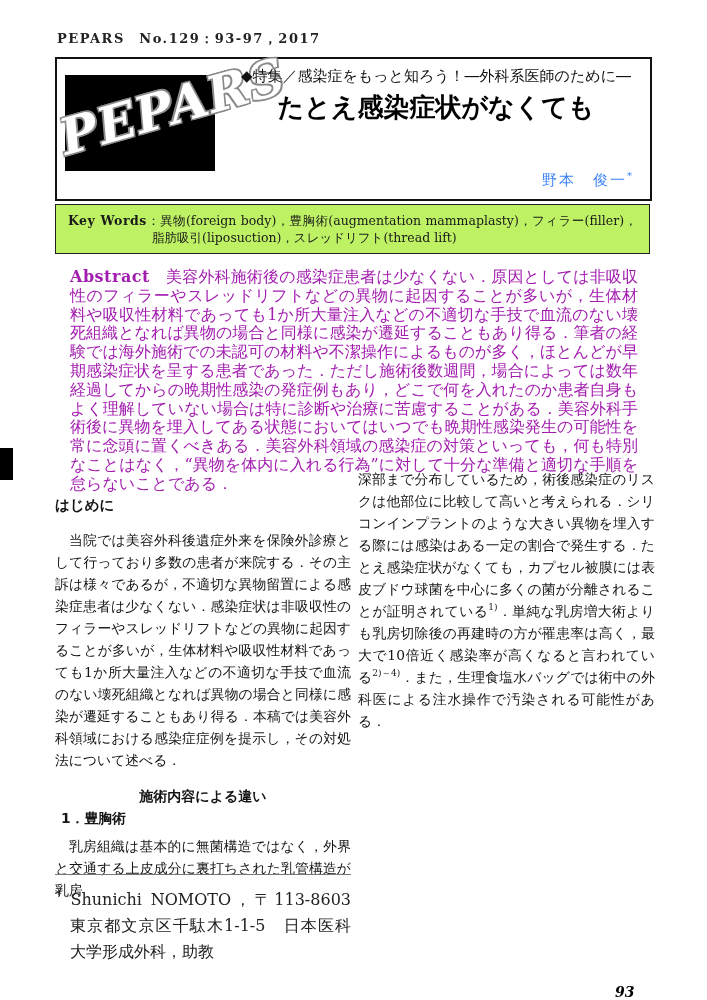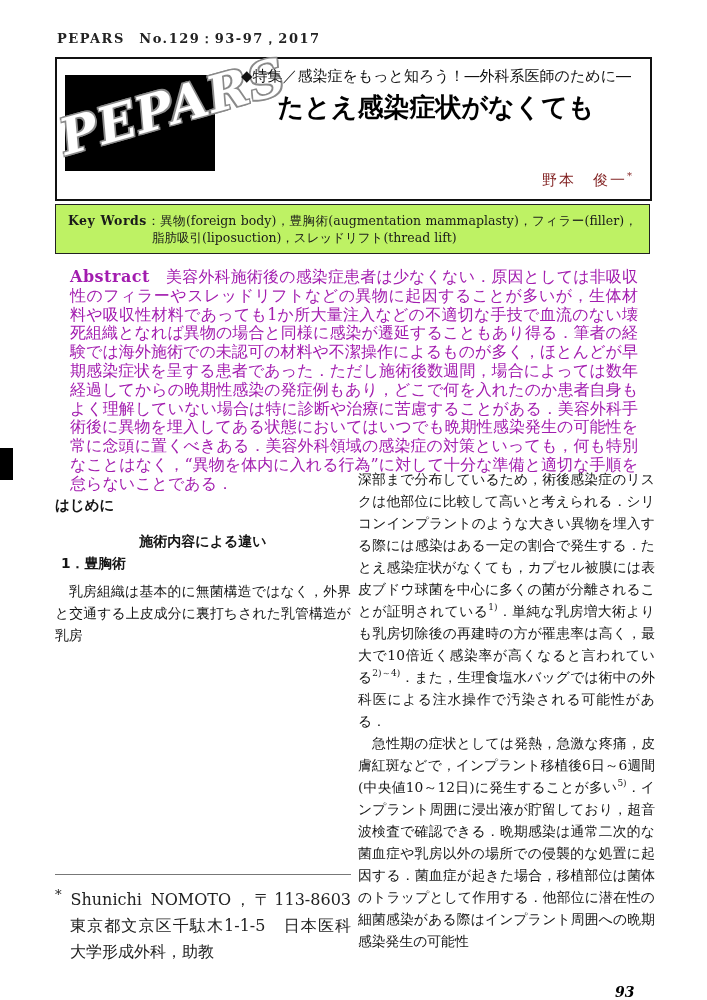--- a/index.html
+++ b/index.html
@@ -33,21 +33,21 @@
   .title-right{position:absolute;left:176px;top:8px;width:406px;text-align:center;}
   .feature-line{
     font-family:"DejaVu Sans","Liberation Sans",sans-serif;
     font-weight:normal;font-size:15px;color:#111;white-space:nowrap;
   }
   .article-title{
     font-family:"DejaVu Sans","Liberation Sans",sans-serif;
     font-weight:bold;font-size:26px;color:#000;margin-top:4px;white-space:nowrap;
   }
   .author-line{
-    position:absolute;right:16px;bottom:9px;font-size:15px;letter-spacing:2px;color:#7f1d1d;
+    position:absolute;right:16px;bottom:9px;font-size:15px;letter-spacing:2px;color:#3b82f6;
   }
   .author-line sup{font-size:10px;}
 
   
   .keywords-box{
     left:55px;top:204px;width:569px;
     background:#bef264;border:1px solid #222;
     padding:7px 12px;font-size:12.5px;line-height:17px;
     text-align:justify;
   }
@@ -119,27 +119,27 @@
 </div>
 
 <div class="abs abstract-block">
   <span class="abstract-label">Abstract</span><span>美容外科施術後の感染症患者は少なくない．原因としては非吸収性のフィラーやスレッドリフトなどの異物に起因することが多いが，生体材料や吸収性材料であっても1か所大量注入などの不適切な手技で血流のない壊死組織となれば異物の場合と同様に感染が遷延することもあり得る．筆者の経験では海外施術での未認可の材料や不潔操作によるものが多く，ほとんどが早期感染症状を呈する患者であった．ただし施術後数週間，場合によっては数年経過してからの晩期性感染の発症例もあり，どこで何を入れたのか患者自身もよく理解していない場合は特に診断や治療に苦慮することがある．美容外科手術後に異物を埋入してある状態においてはいつでも晩期性感染発生の可能性を常に念頭に置くべきある．美容外科領域の感染症の対策といっても，何も特別なことはなく，“異物を体内に入れる行為”に対して十分な準備と適切な手順を怠らないことである．</span>
 </div>
 
 <div class="abs edge-tab"></div>
 
 <div class="abs col col-left">
   <div class="h-center">はじめに</div>
+  <p>　当院では美容外科後遺症外来を保険外診療として行っており多数の患者が来院する．その主訴は様々であるが，不適切な異物留置による感染症患者は少なくない．感染症状は非吸収性のフィラーやスレッドリフトなどの異物に起因することが多いが，生体材料や吸収性材料であっても1か所大量注入などの不適切な手技で血流のない壊死組織となれば異物の場合と同様に感染が遷延することもあり得る．本稿では美容外科領域における感染症症例を提示し，その対処法について述べる．</p>
   <div class="h-center h-sub" style="text-align:center;">施術内容による違い</div>
   <div class="h-num">1．豊胸術</div>
   <p>　乳房組織は基本的に無菌構造ではなく，外界と交通する上皮成分に裏打ちされた乳管構造が乳房</p>
 </div>
 
 <div class="abs col col-right">
   <p><span>深部まで分布しているため，術後感染症のリスクは他部位に比較して高いと考えられる．シリコンインプラントのような大きい異物を埋入する際には感染はある一定の割合で発生する．たとえ感染症状がなくても，カプセル被膜には表皮ブドウ球菌を中心に多くの菌が分離されることが証明されている</span><sup>1)</sup><span>．単純な乳房増大術よりも乳房切除後の再建時の方が罹患率は高く，最大で10倍近く感染率が高くなると言われている</span><sup>2)～4)</sup><span>．また，生理食塩水バッグでは術中の外科医による注水操作で汚染される可能性がある．</span></p>
-  <p><span>　急性期の症状としては発熱，急激な疼痛，皮膚紅斑などで，インプラント移植後6日～6週間(中央値10～12日)に発生することが多い</span><sup>5)</sup><span>．インプラント周囲に浸出液が貯留しており，超音波検査で確認できる．晩期感染は通常二次的な菌血症や乳房以外の場所での侵襲的な処置に起因する．菌血症が起きた場合，移植部位は菌体のトラップとして作用する．他部位に潜在性の細菌感染がある際はインプラント周囲への晩期感染発生の可能性</span></p>
 </div>
 
 <div class="abs footnote">
   <div class="footnote-inner"><sup>*</sup>&nbsp;<span>Shunichi NOMOTO，〒113-8603　東京都文京区千駄木1-1-5　日本医科大学形成外科，助教</span></div>
 </div>
 
 <div class="abs page-number">93</div>
 
 </body></html>

